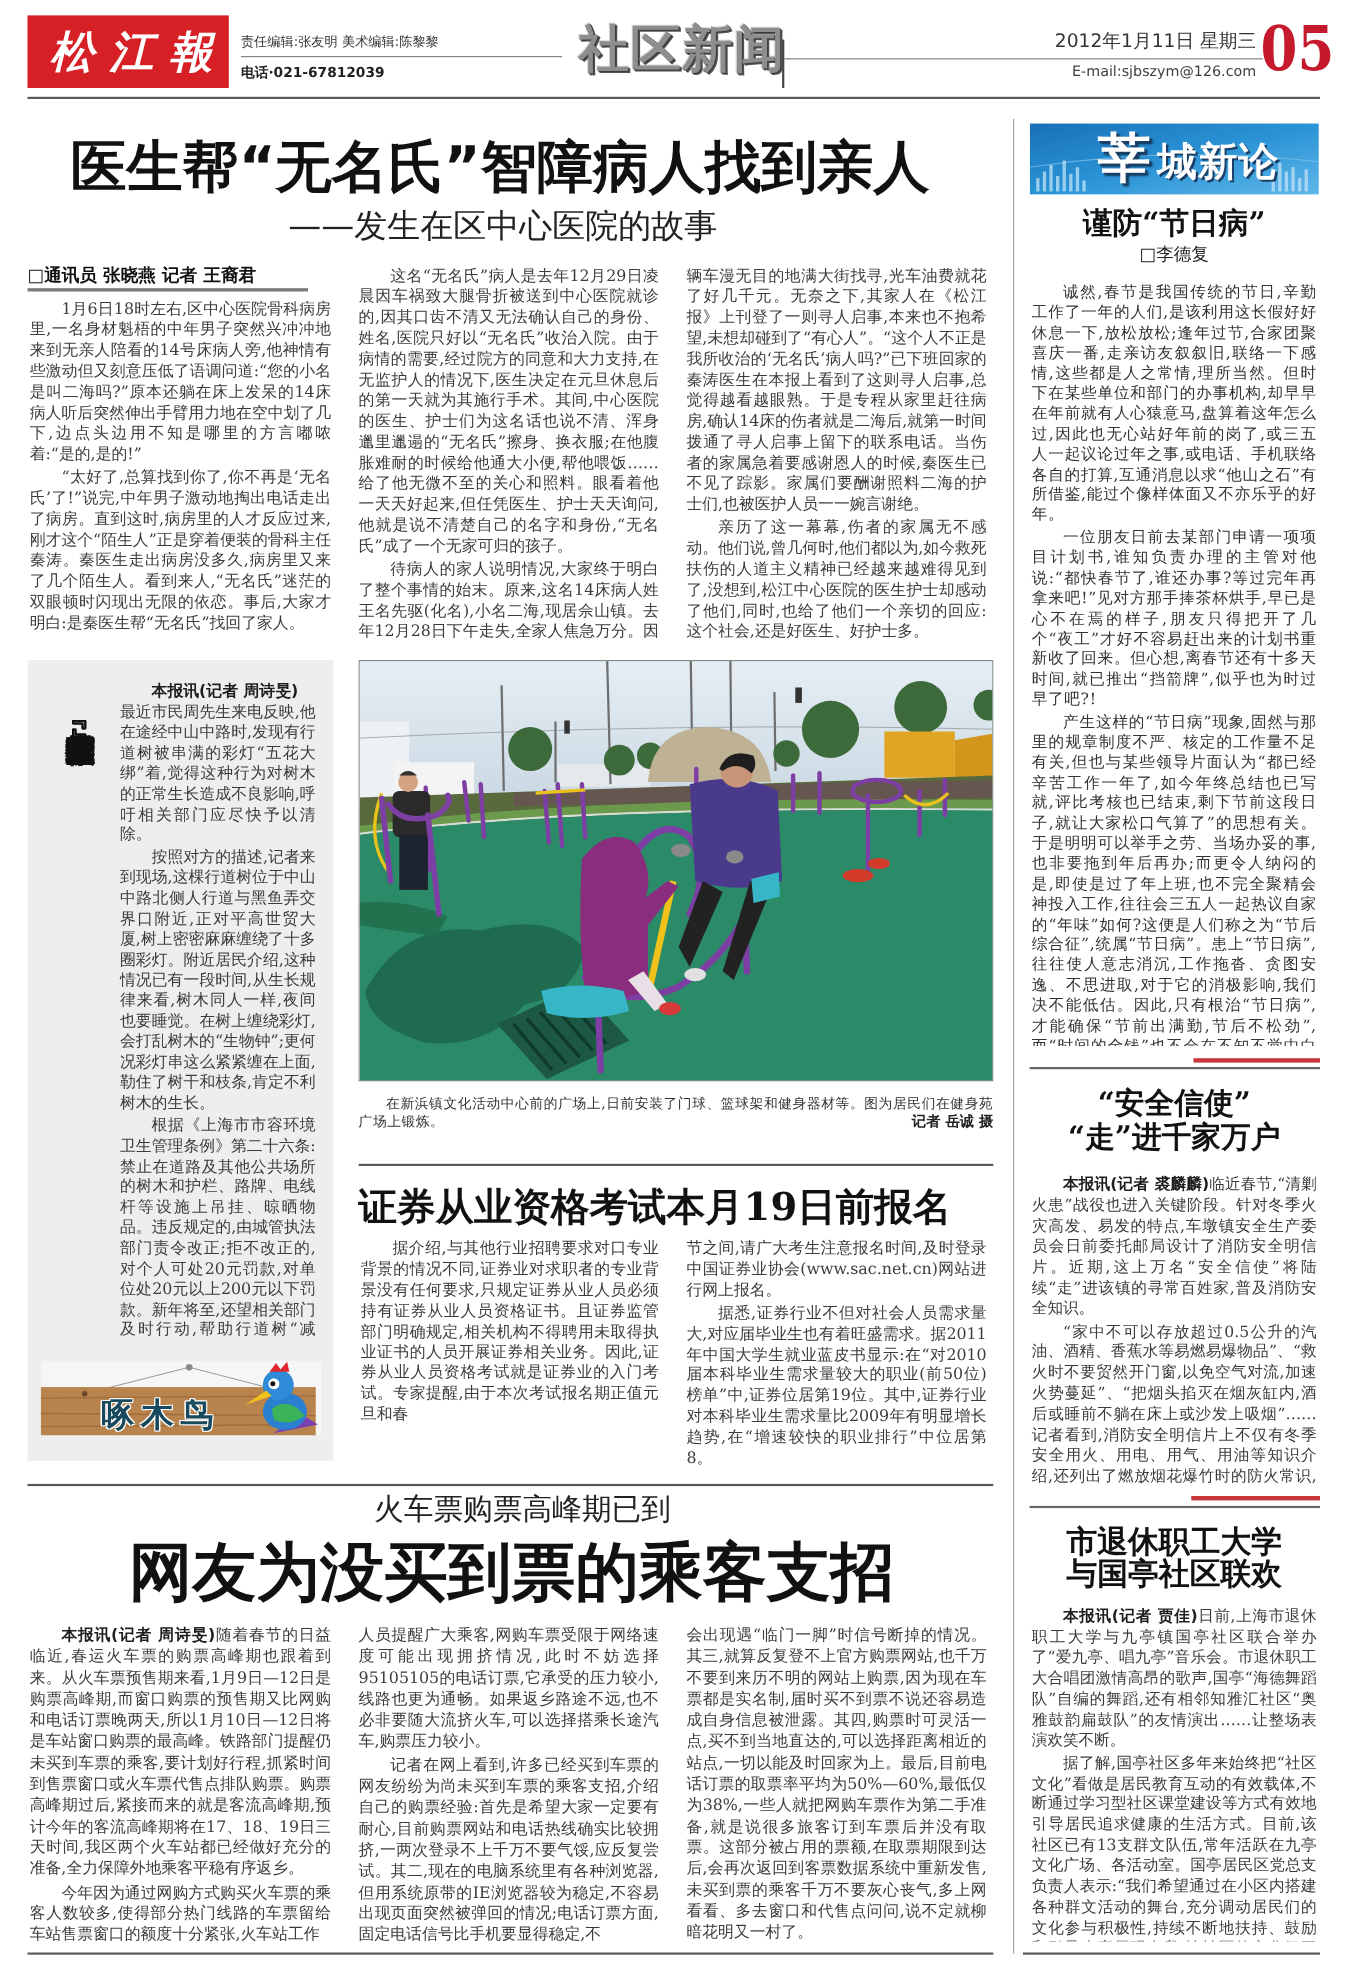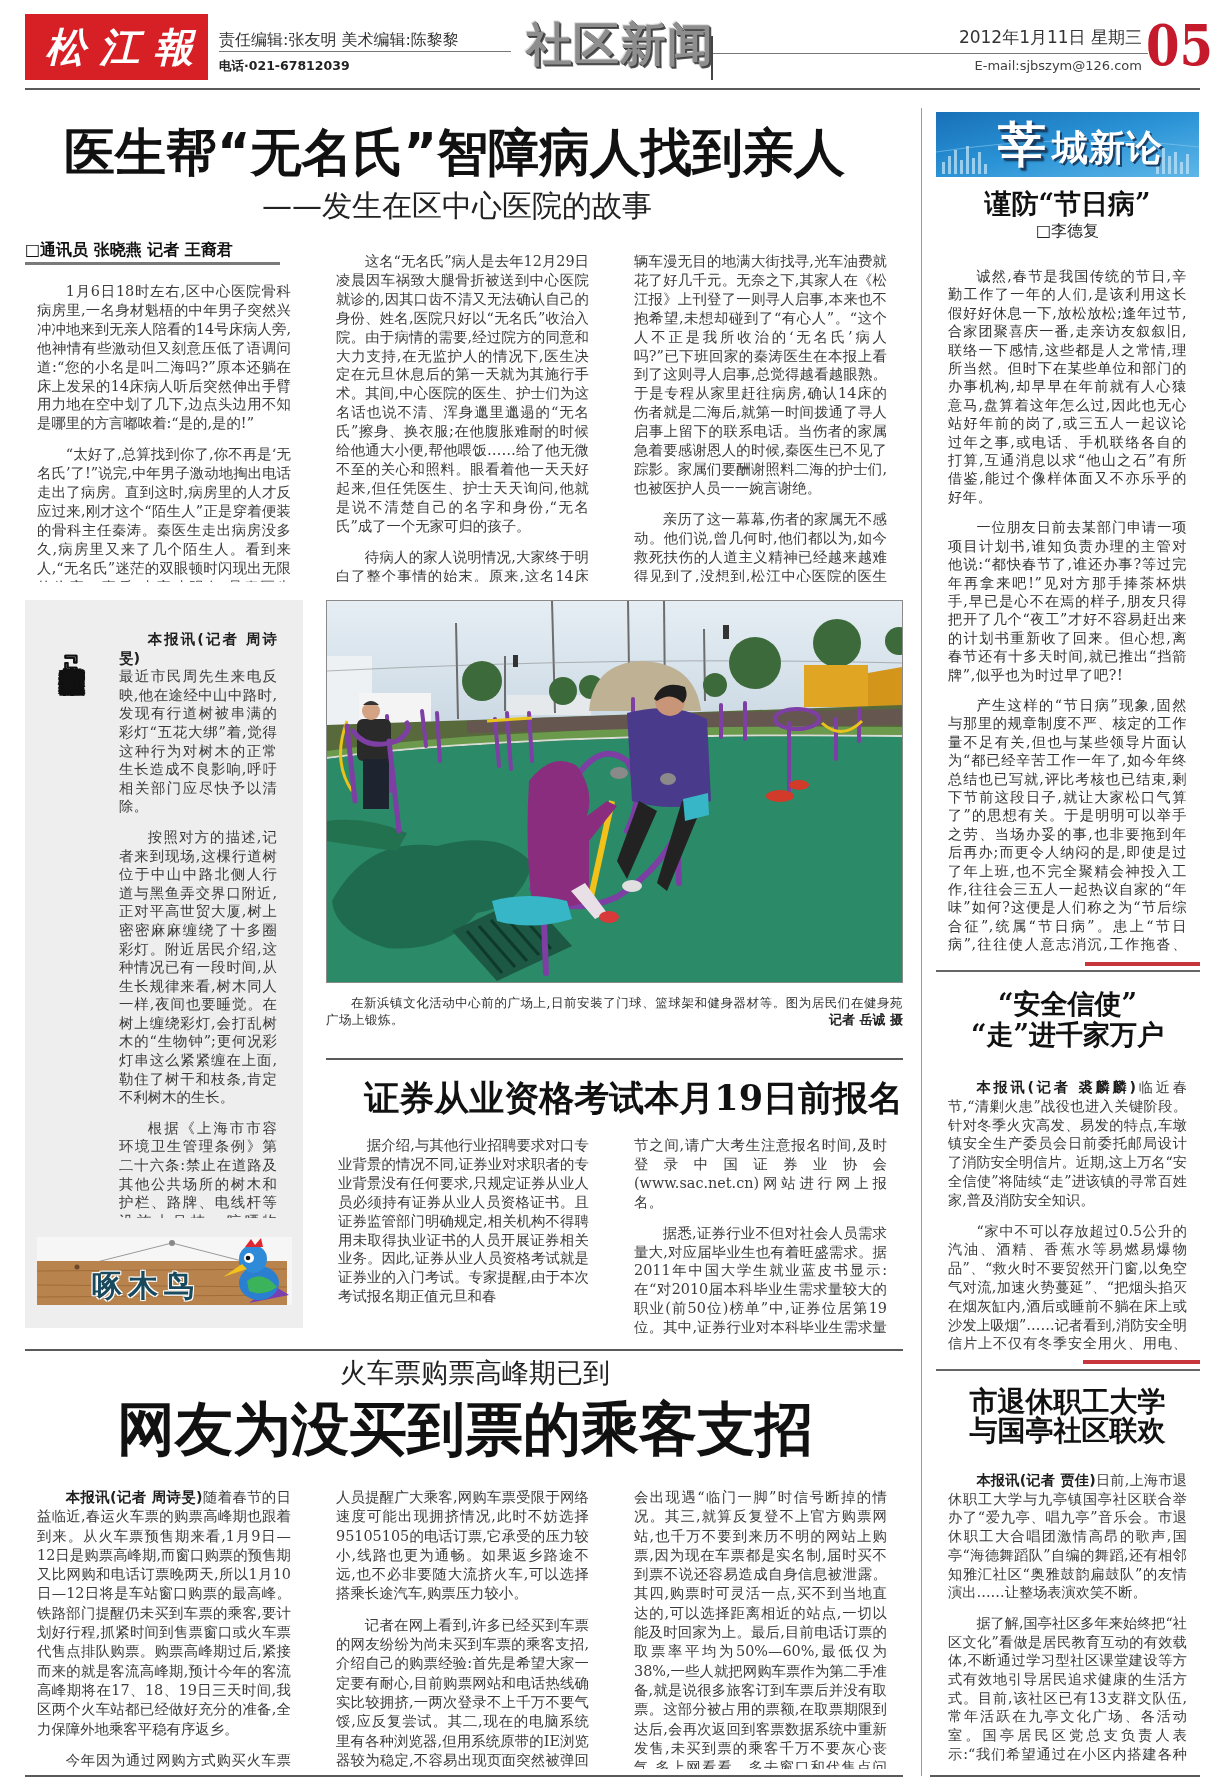--- a/index.html
+++ b/index.html
@@ -2,29 +2,29 @@
 <html><head>
 <meta charset="utf-8">
 <style>
   html,body{margin:0;padding:0;}
   body{width:1224px;height:1792px;position:relative;background:#ffffff;overflow:hidden;
        font-family:"DejaVu Sans",sans-serif;color:#333;}
   .abs{position:absolute;}
   .rule{position:absolute;background:#5a5a5a;}
   .txt{position:absolute;font-family:"DejaVu Serif",serif;font-size:14.4px;line-height:18.9px;
        text-align:justify;color:#3b3b3b;overflow:hidden;}
-  .txt p{margin:12px;text-indent:2em;}
+  .txt p{margin:2px;text-indent:2em;}
   .txt p.cont{text-indent:0;}
   .lead{font-family:"DejaVu Sans",sans-serif;font-weight:bold;color:#1e1e1e;}
   .lead-block{display:block;}
   .kai{font-family:"DejaVu Serif",serif;letter-spacing:0.6px;color:#333;}
   
   .logo{left:25px;top:14px;width:183px;height:66px;background:#d71f26;display:flex;align-items:center;justify-content:center;}
   .logo span{color:#fff;font-family:"DejaVu Serif",serif;font-weight:bold;font-style:italic;font-size:40px;letter-spacing:14px;margin-left:20px;}
-  .editors{left:219px;top:30px;font-size:16px;color:#333;white-space:nowrap;}
+  .editors{left:219px;top:30px;font-size:12px;color:#333;white-space:nowrap;}
   .phone{left:219px;top:58px;font-size:12.5px;color:#222;font-weight:bold;white-space:nowrap;}
   .section{left:526px;top:14px;font-size:46px;font-weight:bold;color:#8e8e8e;letter-spacing:1px;white-space:nowrap;
            text-shadow:1px 1px 0 #3c3c3c,2px 2px 0 #555,-1px -1px 0 #dcdcdc;font-family:"DejaVu Sans",sans-serif;}
   .date{left:880px;top:26px;width:262px;text-align:right;font-size:17px;color:#333;white-space:nowrap;}
   .email{left:900px;top:58px;width:242px;text-align:right;font-size:13px;color:#404040;white-space:nowrap;}
   .pageno{left:1146px;top:12px;font-family:"DejaVu Serif",serif;font-weight:bold;font-size:56px;color:#c41a2b;
           transform:scaleX(0.86);transform-origin:left top;line-height:66px;}
   
   .h-main{left:64px;top:122px;font-size:51px;line-height:62px;font-weight:900;color:#111;white-space:nowrap;}
   .h-sub{left:262px;top:190px;font-size:30px;line-height:32px;color:#222;white-space:nowrap;}
@@ -239,21 +239,21 @@
     </g>
 
     <path d="M165 300 Q 200 290 240 300 L245 318 Q 205 330 170 320 Z" fill="#36b6c6"></path>
     <path d="M356 198 L381 192 L382 214 L358 220 Z" fill="#36b6c6"></path>
   </svg>
 </div>
 <div class="abs caption">在新浜镇文化活动中心前的广场上,日前安装了门球、篮球架和健身器材等。图为居民们在健身苑广场上锻炼。</div>
 <div class="abs credit">记者 岳诚 摄</div>
 <div class="rule" style="left:326px;top:1058px;width:577px;height:2px"></div>
 
-<div class="abs serif-h" style="left:326px;top:1075px;width:577px;text-align:right;font-size:35px;line-height:46px;white-space:nowrap">证券从业资格考试本月19日前报名</div>
+<div class="abs serif-h" style="left:326px;top:1075px;width:577px;text-align:left;font-size:35px;line-height:46px;white-space:nowrap">证券从业资格考试本月19日前报名</div>
 <div class="txt" style="left:326px;top:1124px;width:275px;height:214px">
   <p>据介绍,与其他行业招聘要求对口专业背景的情况不同,证券业对求职者的专业背景没有任何要求,只规定证券从业人员必须持有证券从业人员资格证书。且证券监管部门明确规定,相关机构不得聘用未取得执业证书的人员开展证券相关业务。因此,证券从业人员资格考试就是证券业的入门考试。专家提醒,由于本次考试报名期正值元旦和春</p>
 </div>
 <div class="txt" style="left:622px;top:1124px;width:277px;height:214px">
   <p class="cont">节之间,请广大考生注意报名时间,及时登录中国证券业协会(www.sac.net.cn)网站进行网上报名。</p>
   <p>据悉,证券行业不但对社会人员需求量大,对应届毕业生也有着旺盛需求。据2011年中国大学生就业蓝皮书显示:在“对2010届本科毕业生需求量较大的职业(前50位)榜单”中,证券位居第19位。其中,证券行业对本科毕业生需求量比2009年有明显增长趋势,在“增速较快的职业排行”中位居第8。</p>
 </div>
 
 <div class="rule" style="left:25px;top:1349px;width:878px;height:2px"></div>
 

